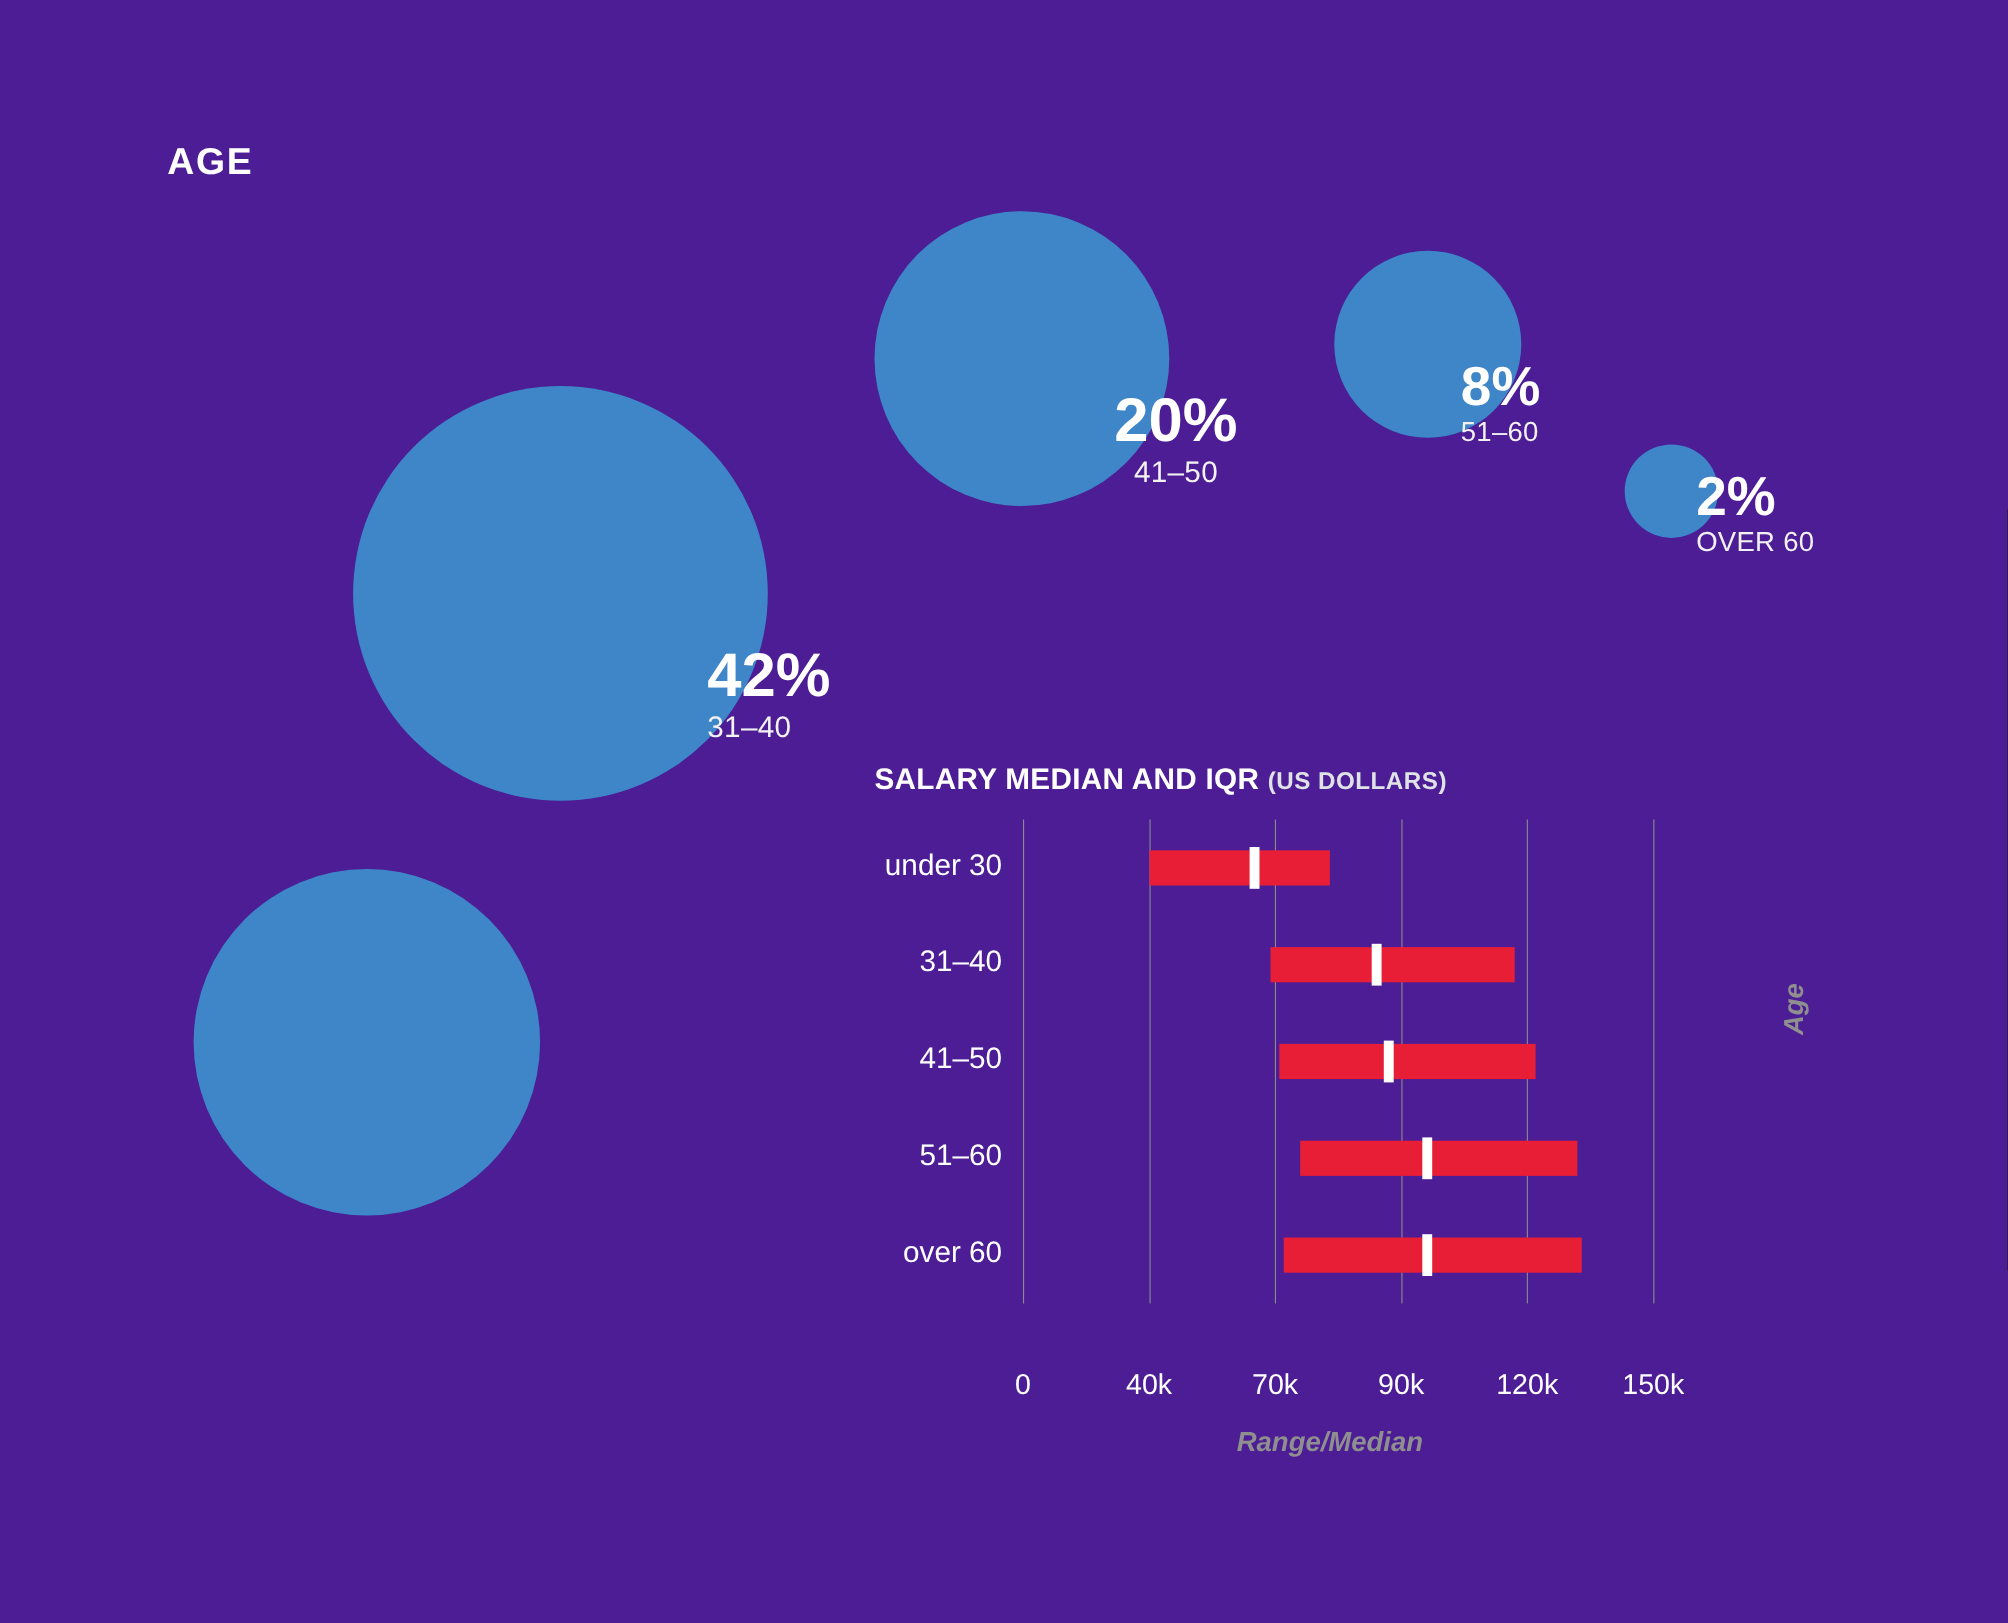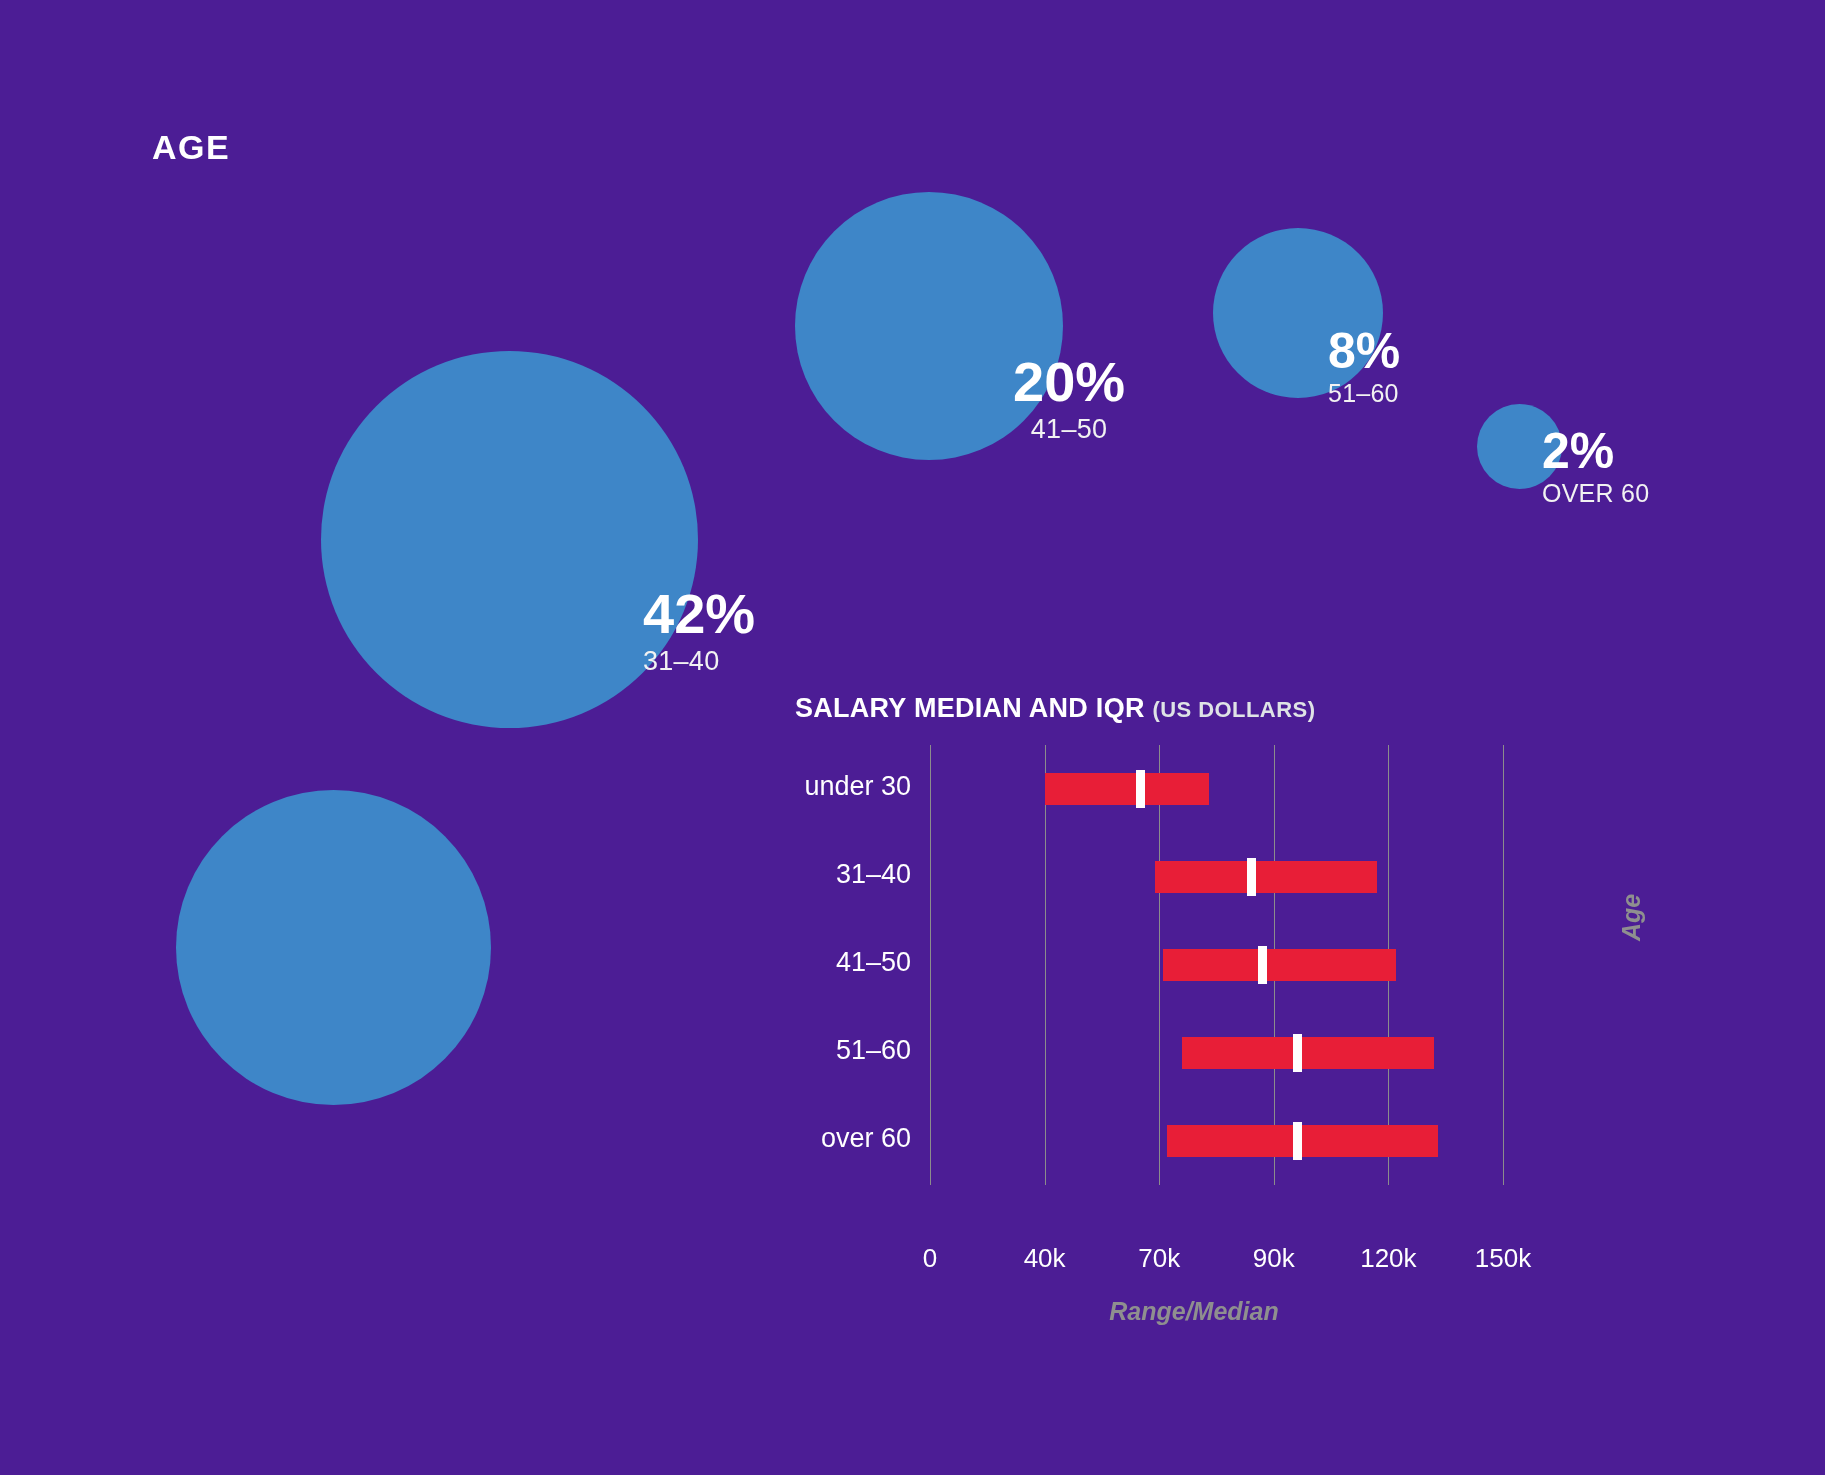--- a/index.html
+++ b/index.html
@@ -254,19 +254,19 @@
           <div class="row-label">over 60</div>
           <div class="iqr-bar" style="left: 371.84px; width: 271.22px; background: rgb(232, 30, 55);"></div>
           <div class="median-tick" style="left: 497.72px;"></div>
         </div>
         <div class="xtick" style="left: 135px;">0</div>
         <div class="xtick" style="left: 249.6px;">40k</div>
         <div class="xtick" style="left: 364.2px;">70k</div>
         <div class="xtick" style="left: 478.8px;">90k</div>
         <div class="xtick" style="left: 593.4px;">120k</div>
         <div class="xtick" style="left: 708px;">150k</div>
-        <div id="xaxis-title" style="left: 399px;">Range/Median</div>
+        <div id="xaxis-title" style="left: 414px;">Range/Median</div>
       </div>
 
     <div id="yaxis-title">Age</div>
   </div>
 
 </div>
 
 </body></html>

